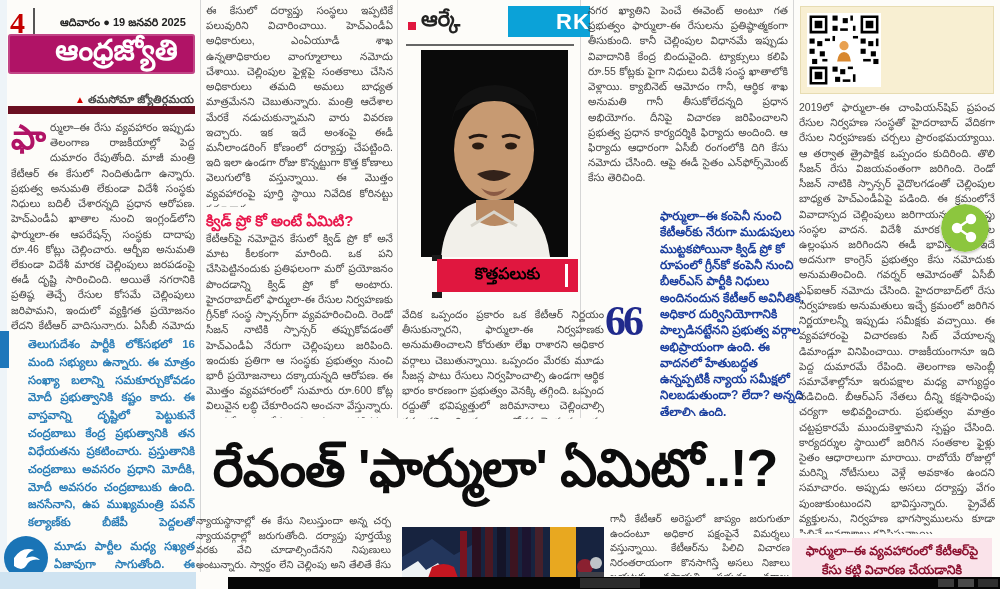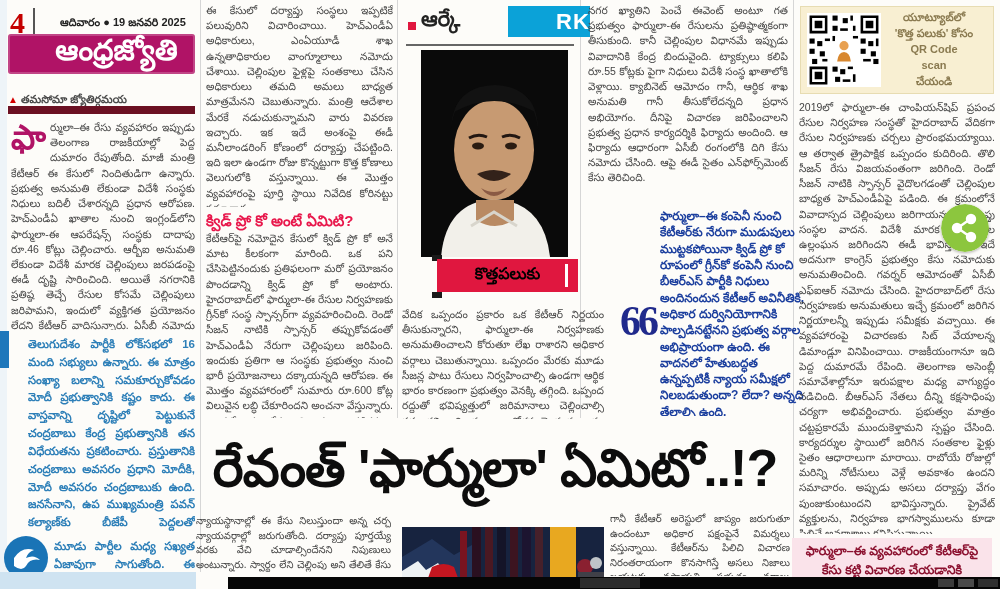--- a/index.html
+++ b/index.html
@@ -7,40 +7,40 @@
   .page{position:relative;width:1000px;height:589px;background:#fdfcf9;overflow:hidden;
         font-family:"Liberation Sans",sans-serif;color:#3a3a3a;}
   .abs{position:absolute;}
   .body-txt{font-size:10.5px;line-height:1.45;text-align:justify;overflow:hidden;color:#444;}
   .vline{position:absolute;width:1px;background:#d6d6d6;}
   
   .pageno{font-family:"Liberation Serif",serif;font-size:30px;font-weight:bold;color:#c40000;border-right:2px solid #555;padding-right:8px;line-height:1;}
   .dateline{font-size:11px;font-weight:bold;color:#222;}
   .masthead{background:#b01366;color:#fff;display:flex;align-items:center;justify-content:center;
             font-size:29px;font-weight:900;border-radius:3px;box-shadow:inset 0 0 0 2px rgba(255,255,255,.22);}
-  .tagline{font-size:11px;font-weight:bold;color:#4a4a4a;text-align:left;}
+  .tagline{font-size:11px;font-weight:bold;color:#4a4a4a;text-align:center;margin-left:33px;}
   .tri{color:#d40000;font-size:10px;}
   .maroonbar{background:#6b1022;}
   .dropcap{float:left;font-size:34px;line-height:.9;font-weight:900;color:#b01366;padding:2px 4px 0 0;}
   .highlight-blue{color:#2d7fb8;font-size:11.5px;line-height:1.55;font-weight:600;text-align:justify;overflow:hidden;}
   .subhead-red{color:#e8174b;font-size:15px;font-weight:900;}
   
   .kicker-sq{width:8px;height:8px;background:#e0173f;display:inline-block;}
   .kicker{font-size:21px;font-weight:900;color:#222;}
   .rkbox{background:#0ba2d8;color:#fff;display:flex;align-items:center;justify-content:center;
          font-size:22px;font-weight:900;letter-spacing:1px;}
   .hrule{height:2px;background:#666;}
   .photo{background:#000;overflow:hidden;}
   .redbox{background:#e0173f;color:#000000;display:flex;align-items:center;justify-content:center;
           font-size:16px;font-weight:900;position:relative;}
   .redbox .wbar{position:absolute;right:10px;top:5px;bottom:5px;width:3px;background:#fff;}
   .decor-tab{background:#1a1a1a;}
   
   .pullquote{color:#1c3f9e;font-size:12px;line-height:1.36;font-weight:600;text-align:left;overflow:hidden;margin-left:20px;}
-  .qmark{color:#202a8c;font-size:42px;font-weight:900;letter-spacing:-3px;line-height:1;font-family:"Liberation Serif",serif;margin-left:15px;}
+  .qmark{color:#202a8c;font-size:42px;font-weight:900;letter-spacing:-3px;line-height:1;font-family:"Liberation Serif",serif;}
   
   .headline{display:flex;align-items:center;justify-content:center;font-size:52px;font-weight:900;color:#0d0d0d;
             letter-spacing:-1px;text-align:center;line-height:1;}
   
   .qrbox{background:#f8efd2;border:1px solid #e7dcb2;display:flex;align-items:center;padding:6px;}
   .qrtext{flex:1;font-size:11px;font-weight:bold;color:#8a7a50;text-align:center;line-height:1.45;}
   .pinkbox{background:#fae3ea;display:flex;align-items:center;justify-content:center;text-align:center;
            color:#8c1230;font-size:12.5px;font-weight:900;line-height:1.5;padding:4px 10px;}
   
   .share-btn{border-radius:50%;overflow:hidden;box-shadow:0 1px 3px rgba(0,0,0,.3);}
@@ -189,27 +189,20 @@
             <rect x="14" y="26" width="3" height="1"></rect>
             <rect x="18" y="24" width="1" height="3"></rect>
           <rect x="10" y="9" width="1" height="2"></rect>
             <rect x="18" y="9" width="2" height="1"></rect>
         </g>
         <rect x="11" y="10" width="7" height="9" fill="#ffffff"></rect>
         <circle cx="14.5" cy="12.8" r="1.8" fill="#e8a050"></circle>
         <path d="M11.8 19 q0.4 -3.6 2.7 -3.7 q2.3 0.1 2.7 3.7 z" fill="#d88830"></path>
       </svg>
     </div>
-    <div class="qrtext">
-      <div>యూట్యూబ్‌లో</div>
-      <div>'కొత్త పలుకు' కోసం</div>
-      <div>QR Code</div>
-      <div>scan</div>
-      <div>చేయండి</div>
-    </div>
   </div>
 
   <div class="abs body-txt" style="left:799px;top:100px;width:196px;height:434px;">2019లో ఫార్ములా-ఈ చాంపియన్‌షిప్ ప్రపంచ రేసుల నిర్వహణ సంస్థతో హైదరాబాద్ వేదికగా రేసుల నిర్వహణకు చర్చలు ప్రారంభమయ్యాయి. ఆ తర్వాత త్రైపాక్షిక ఒప్పందం కుదిరింది. తొలి సీజన్ రేసు విజయవంతంగా జరిగింది. రెండో సీజన్ నాటికి స్పాన్సర్ వైదొలగడంతో చెల్లింపుల బాధ్యత హెచ్ఎండీఏపై పడింది. ఈ క్రమంలోనే వివాదాస్పద చెల్లింపులు జరిగాయన్నది దర్యాప్తు సంస్థల వాదన. విదేశీ మారక నిబంధనల ఉల్లంఘన జరిగిందని ఈడీ భావిస్తోంది. ఇదే అదనుగా కాంగ్రెస్ ప్రభుత్వం కేసు నమోదుకు అనుమతించింది. గవర్నర్ ఆమోదంతో ఏసీబీ ఎఫ్ఐఆర్ నమోదు చేసింది. హైదరాబాద్‌లో రేసు నిర్వహణకు అనుమతులు ఇచ్చే క్రమంలో జరిగిన నిర్ణయాలన్నీ ఇప్పుడు సమీక్షకు వచ్చాయి. ఈ వ్యవహారంపై విచారణకు సిట్ వేయాలన్న డిమాండ్లూ వినిపించాయి. రాజకీయంగానూ ఇది పెద్ద దుమారమే రేపింది. తెలంగాణ అసెంబ్లీ సమావేశాల్లోనూ ఇరుపక్షాల మధ్య వాగ్యుద్ధం నడిచింది. బీఆర్ఎస్ నేతలు దీన్ని కక్షసాధింపు చర్యగా అభివర్ణించారు. ప్రభుత్వం మాత్రం చట్టప్రకారమే ముందుకెళ్తామని స్పష్టం చేసింది. కార్యదర్శుల స్థాయిలో జరిగిన సంతకాల ఫైళ్లు సైతం ఆధారాలుగా మారాయి. రాబోయే రోజుల్లో మరిన్ని నోటీసులు వెళ్లే అవకాశం ఉందని సమాచారం. అప్పుడు అసలు దర్యాప్తు వేగం పుంజుకుంటుందని భావిస్తున్నారు. ప్రైవేట్ వ్యక్తులను, నిర్వహణ భాగస్వాములను కూడా పిలిచే అవకాశాలు కనిపిస్తున్నాయి.</div>
 
   <div class="abs pinkbox" style="left:792px;top:538px;width:200px;height:46px;">ఫార్ములా–ఈ వ్యవహారంలో కేటీఆర్‌పై కేసు కట్టి విచారణ చేయడానికి</div>
 
   <div class="abs share-btn" style="left:941px;top:204px;width:48px;height:48px;">
     <svg width="48" height="48" viewBox="0 0 48 48">
       <circle cx="24" cy="24" r="24" fill="#8cc63e"></circle>
       <g stroke="#ffffff" stroke-width="2.4" fill="#ffffff">

